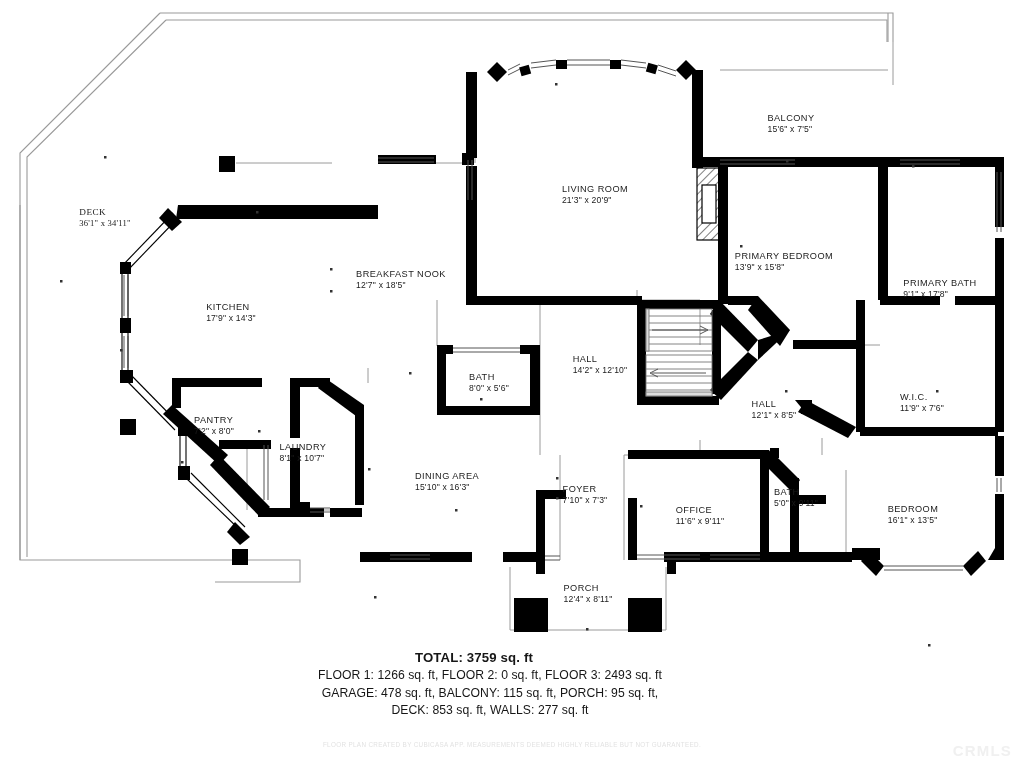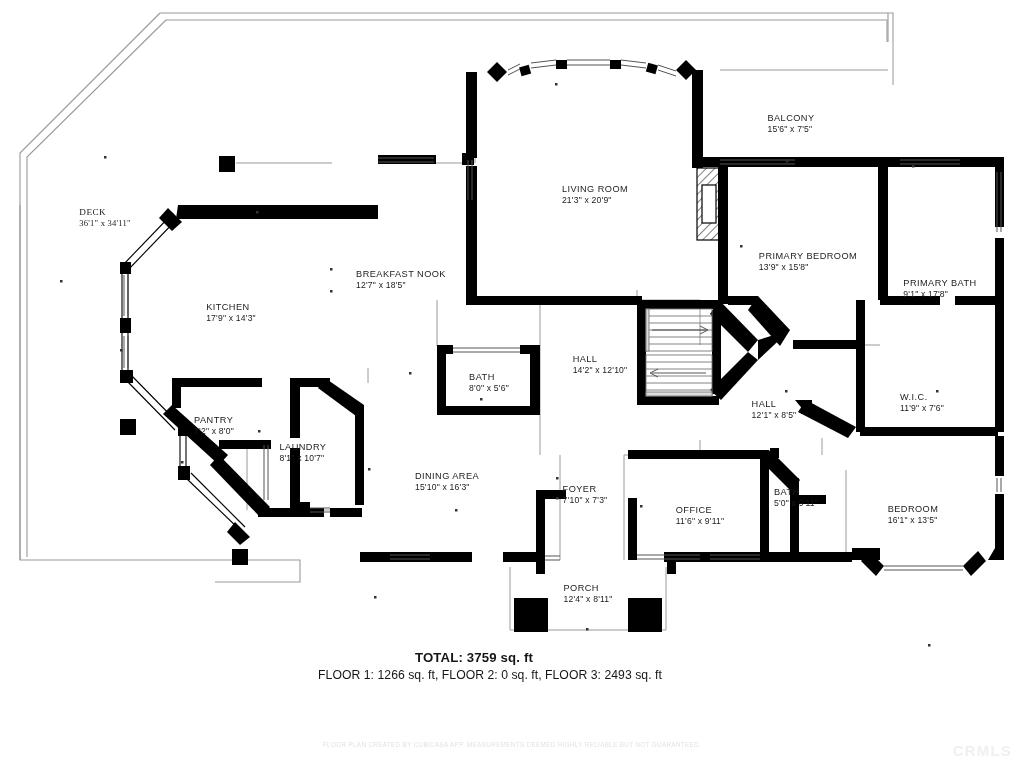--- a/index.html
+++ b/index.html
@@ -369,21 +369,21 @@
     <span class="rm-dims">12'7" x 18'5"</span>
   </div>
   <div class="room-label" style="left:595px;top:195px;">
     <span class="rm-name">LIVING ROOM</span>
     <span class="rm-dims">21'3" x 20'9"</span>
   </div>
   <div class="room-label" style="left:791px;top:124px;">
     <span class="rm-name">BALCONY</span>
     <span class="rm-dims">15'6" x 7'5"</span>
   </div>
-  <div class="room-label" style="left:808px;top:262px;">
+  <div class="room-label" style="left:784px;top:262px;">
     <span class="rm-name">PRIMARY BEDROOM</span>
     <span class="rm-dims">13'9" x 15'8"</span>
   </div>
   <div class="room-label" style="left:940px;top:277px;margin-top:12px;">
     <span class="rm-name">PRIMARY BATH</span>
     <span class="rm-dims">9'1" x 17'8"</span>
   </div>
   <div class="room-label" style="left:922px;top:403px;">
     <span class="rm-name">W.I.C.</span>
     <span class="rm-dims">11'9" x 7'6"</span>
@@ -429,18 +429,20 @@
     <span class="rm-dims">16'1" x 13'5"</span>
   </div>
   <div class="room-label" style="left:588px;top:594px;">
     <span class="rm-name">PORCH</span>
     <span class="rm-dims">12'4" x 8'11"</span>
   </div>
 
   <div id="summary">
     <div class="total">TOTAL: 3759 sq. ft</div>
     <div class="line">FLOOR 1: 1266 sq. ft, FLOOR 2: 0 sq. ft, FLOOR 3: 2493 sq. ft</div>
+    <div class="line">GARAGE: 478 sq. ft, BALCONY: 115 sq. ft, PORCH: 95 sq. ft,</div>
+    <div class="line">DECK: 853 sq. ft, WALLS: 277 sq. ft</div>
   </div>
 
   <div id="disclaimer">FLOOR PLAN CREATED BY CUBICASA APP. MEASUREMENTS DEEMED HIGHLY RELIABLE BUT NOT GUARANTEED.</div>
   <div id="watermark">CRMLS</div>
 
 </div>
 
 </body></html>

